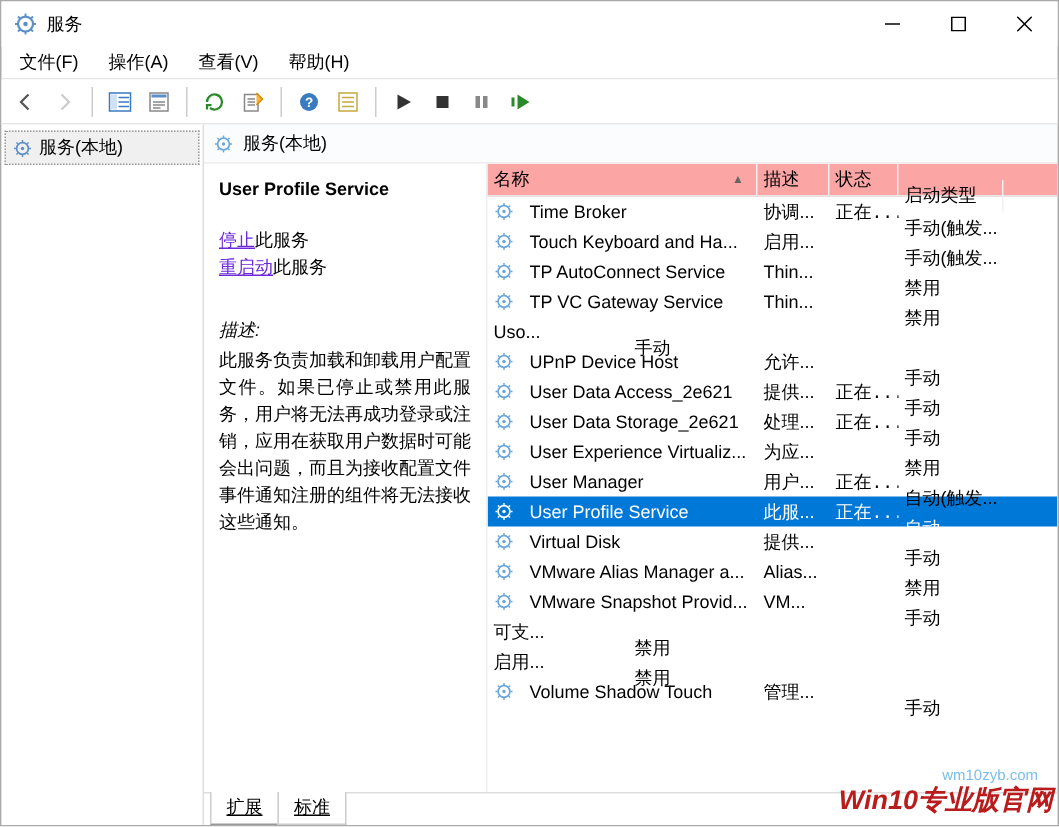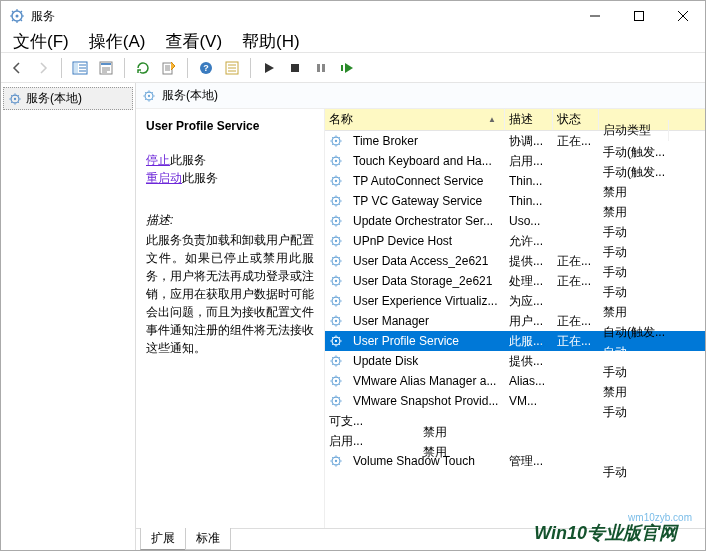--- a/index.html
+++ b/index.html
@@ -5,53 +5,53 @@
   * { box-sizing: border-box; font-family: "Microsoft YaHei", "Segoe UI", Tahoma, sans-serif; }
   body { margin: 0; padding: 0; background: #fff; width: 706px; height: 551px; overflow: hidden; font-size: 12px; color: #000; }
   .window { width: 706px; height: 551px; border: 1px solid #aaa; display: flex; flex-direction: column; background: #fff; }
   .titlebar { height: 30px; display: flex; align-items: center; padding: 0 0 0 8px; background: #fff; }
   .titlebar .title-icon { width: 16px; height: 16px; margin-right: 6px; }
   .titlebar .title-text { flex: 1; font-size: 12px; }
   .win-btns { display: flex; }
   .win-btn { width: 44px; height: 28px; display: flex; align-items: center; justify-content: center; color: #333; }
   .win-btn svg { width: 10px; height: 10px; }
   .menubar { height: 22px; display: flex; align-items: center; padding: 2px 6px; gap: 8px; border-bottom: 1px solid #e5e5e5; }
-  .menu-item { padding: 1px 6px; font-size: 17px; cursor: default; }
+  .menu-item { padding: 1px 6px; font-size: 12px; cursor: default; }
   .toolbar { height: 30px; display: flex; align-items: center; padding: 0 4px; gap: 2px; border-bottom: 1px solid #e5e5e5; background: #fff; }
   .tb-btn { width: 24px; height: 24px; display: flex; align-items: center; justify-content: center; border: 1px solid transparent; }
   .tb-sep { width: 1px; height: 20px; background: #ccc; margin: 0 4px; }
   .body { flex: 1; display: flex; overflow: hidden; }
   .left-pane { width: 135px; border-right: 1px solid #ddd; padding: 4px 2px; background: #fff; }
   .left-item { display: flex; align-items: center; gap: 4px; padding: 2px 4px; background: #f0f0f0; border: 1px dotted #999; }
   .right-pane { flex: 1; display: flex; flex-direction: column; overflow: hidden; }
   .right-header { height: 26px; display: flex; align-items: center; padding: 2px 6px; background: #fafcfe; border-bottom: 1px solid #eee; gap: 6px; }
   .right-content { flex: 1; display: flex; overflow: hidden; }
   .desc-pane { width: 188px; padding: 8px 10px 8px 10px; font-size: 12px; line-height: 1.5; }
   .desc-title { font-weight: bold; margin-bottom: 16px; }
   .desc-links a { color: #6d28d9; text-decoration: underline; cursor: pointer; }
   .desc-label { margin-top: 24px; margin-bottom: 2px; font-style: italic; }
   .desc-text { text-align: justify; }
   .list-pane { flex: 1; display: flex; flex-direction: column; border-left: 1px solid #eee; overflow: hidden; }
-  .list-header { display: flex; height: 22px; align-items: center; background: #fef9c3; border-bottom: 1px solid #e5e5e5; font-size: 12px; }
+  .list-header { display: flex; height: 22px; align-items: center; background: #fca5a5; border-bottom: 1px solid #e5e5e5; font-size: 12px; }
   .col { padding: 2px 4px; white-space: nowrap; overflow: hidden; text-overflow: ellipsis; border-right: 1px solid #f0f0f0; display: flex; align-items: center; }
   .col-name { width: 180px; }
   .col-desc { width: 48px; }
-  .col-status { width: 46px; }
+  .col-status { width: 46px; font-family: Liberation Mono, monospace; }
   .col-startup { width: 70px; margin-top: 22px; }
   .sort-arrow { margin-left: auto; margin-right: 4px; color: #666; font-size: 8px; }
   .list-body { flex: 1; overflow-y: auto; overflow-x: auto; }
   .row { display: flex; height: 20px; align-items: center; font-size: 12px; }
   .row.selected { background: #0078d7; color: #fff; }
   .row .col { border-right: none; }
   .row .col-name { display: flex; align-items: flex-start; gap: 10px; }
   .gear-svg { width: 14px; height: 14px; flex-shrink: 0; }
   .tabs { height: 22px; display: flex; align-items: flex-end; border-top: 1px solid #ddd; padding-left: 4px; background: #fff; }
-  .tab { padding: 2px 10px; font-size: 12px; border: 1px solid #ccc; border-top: none; margin-right: -1px; background: #fff; cursor: default; }
+  .tab { padding: 2px 10px; font-size: 12px; border: 1px solid #ccc; border-top: none; margin-right: -1px; background: #fff; cursor: default; text-decoration: underline; }
   .tab.active { background: #fff; border-bottom-color: #999; }
-  .watermark { position: absolute; right: 29px; bottom: 6px; font-size: 18px; font-weight: bold; font-style: italic; color: #14532d; pointer-events: none; }
+  .watermark { position: absolute; right: 4px; bottom: 6px; font-size: 18px; font-weight: bold; font-style: italic; color: #b91c1c; pointer-events: none; }
   .watermark-sub { position: absolute; right: 14px; bottom: 28px; font-size: 10px; color: #7bbde8; pointer-events: none; }
 </style>
 </head>
 <body>
 
 <div class="window">
 
   <div class="titlebar">
     <span class="title-icon">
       <svg viewBox="0 0 16 16">
@@ -258,28 +258,20 @@
                     <circle cx="8" cy="8" r="1.3" fill="#6aa5d8"></circle>
                     <path d="M8 1.5v1.5M8 13v1.5M1.5 8H3M13 8h1.5M3.4 3.4l1 1M11.6 11.6l1 1M3.4 12.6l1-1M11.6 4.4l1-1" stroke="#6aa5d8" stroke-width="1.1"></path>
                   </svg>
                   <span>TP VC Gateway Service</span>
                 </div>
                 <div class="col col-desc">Thin...</div>
                 <div class="col col-status"></div>
                 <div class="col col-startup">禁用</div>
               </div>
               <div class="row">
-                <div class="col col-name">
-                  <svg class="gear-svg" viewBox="0 0 16 16">
-                    <circle cx="8" cy="8" r="4.5" fill="none" stroke="#6aa5d8" stroke-width="1.3"></circle>
-                    <circle cx="8" cy="8" r="1.3" fill="#6aa5d8"></circle>
-                    <path d="M8 1.5v1.5M8 13v1.5M1.5 8H3M13 8h1.5M3.4 3.4l1 1M11.6 11.6l1 1M3.4 12.6l1-1M11.6 4.4l1-1" stroke="#6aa5d8" stroke-width="1.1"></path>
-                  </svg>
-                  <span>Update Orchestrator Ser...</span>
-                </div>
                 <div class="col col-desc">Uso...</div>
                 <div class="col col-status"></div>
                 <div class="col col-startup">手动</div>
               </div>
               <div class="row">
                 <div class="col col-name">
                   <svg class="gear-svg" viewBox="0 0 16 16">
                     <circle cx="8" cy="8" r="4.5" fill="none" stroke="#6aa5d8" stroke-width="1.3"></circle>
                     <circle cx="8" cy="8" r="1.3" fill="#6aa5d8"></circle>
                     <path d="M8 1.5v1.5M8 13v1.5M1.5 8H3M13 8h1.5M3.4 3.4l1 1M11.6 11.6l1 1M3.4 12.6l1-1M11.6 4.4l1-1" stroke="#6aa5d8" stroke-width="1.1"></path>
@@ -355,21 +347,21 @@
                 <div class="col col-status">正在...</div>
                 <div class="col col-startup">自动</div>
               </div>
               <div class="row">
                 <div class="col col-name">
                   <svg class="gear-svg" viewBox="0 0 16 16">
                     <circle cx="8" cy="8" r="4.5" fill="none" stroke="#6aa5d8" stroke-width="1.3"></circle>
                     <circle cx="8" cy="8" r="1.3" fill="#6aa5d8"></circle>
                     <path d="M8 1.5v1.5M8 13v1.5M1.5 8H3M13 8h1.5M3.4 3.4l1 1M11.6 11.6l1 1M3.4 12.6l1-1M11.6 4.4l1-1" stroke="#6aa5d8" stroke-width="1.1"></path>
                   </svg>
-                  <span>Update Disk</span>
+                  <span>Virtual Disk</span>
                 </div>
                 <div class="col col-desc">提供...</div>
                 <div class="col col-status"></div>
                 <div class="col col-startup">手动</div>
               </div>
               <div class="row">
                 <div class="col col-name">
                   <svg class="gear-svg" viewBox="0 0 16 16">
                     <circle cx="8" cy="8" r="4.5" fill="none" stroke="#6aa5d8" stroke-width="1.3"></circle>
                     <circle cx="8" cy="8" r="1.3" fill="#6aa5d8"></circle>

